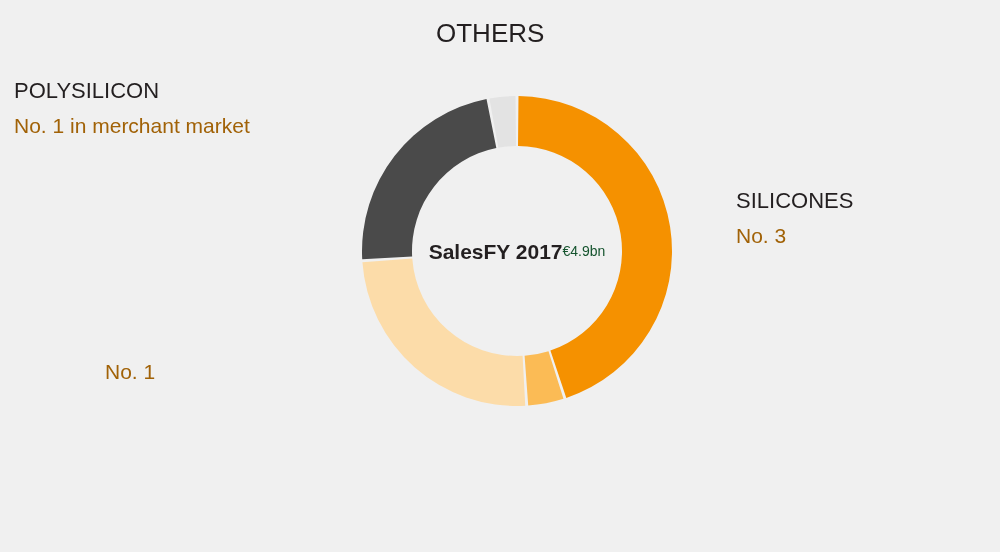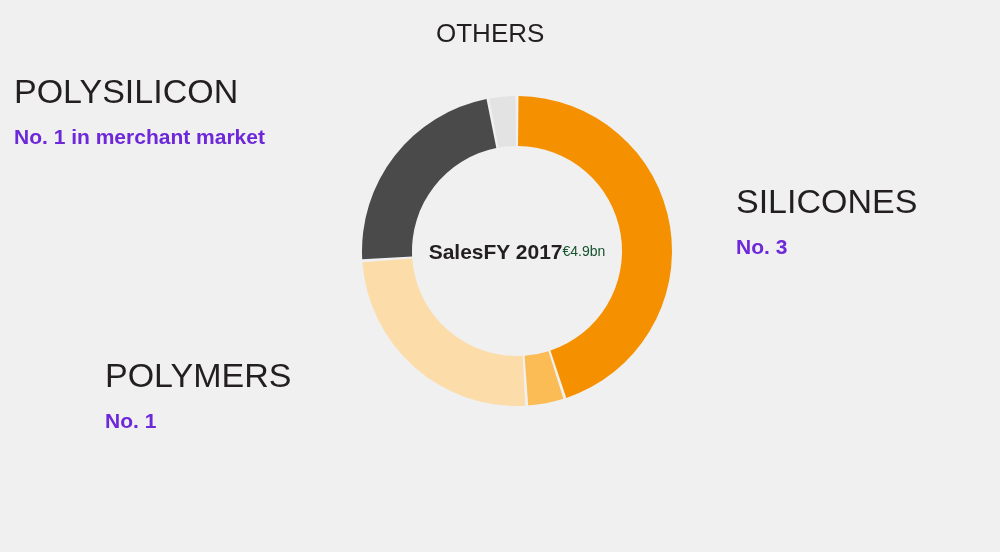--- a/index.html
+++ b/index.html
@@ -18,33 +18,33 @@
   #stage {
     position: absolute;
     left: 0; top: 4px;
     width: 960px;
     height: 552px;
   }
   .label-block {
     position: absolute;
   }
   .label-title {
-    font-size: 34px;
+    font-size: 22px;
     line-height: 38px;
     font-weight: 400;
     color: #231f20;
     white-space: nowrap;
   }
   .label-sub {
     font-size: 21px;
     line-height: 26px;
-    font-weight: 700;
-    color: #6d28d9;
+    font-weight: 400;
+    color: #a16207;
     white-space: nowrap;
-    margin-top: 14px;
+    margin-top: 3px;
   }
   
   #label-others {
     left: 436px;
     top: 14px;
   }
   #label-others .label-title {
     font-size: 26px;
     line-height: 30px;
   }
@@ -115,21 +115,20 @@
     <div class="label-title">POLYSILICON</div>
     <div class="label-sub">No. 1 in merchant market</div>
   </div>
 
   <div class="label-block" id="label-silicones">
     <div class="label-title">SILICONES</div>
     <div class="label-sub">No. 3</div>
   </div>
 
   <div class="label-block" id="label-polymers">
-    <div class="label-title">POLYMERS</div>
     <div class="label-sub">No. 1</div>
   </div>
 
 
   <div id="donut-wrap">
     <svg id="donut-svg" width="380" height="380" viewBox="0 0 380 380">
       <g id="donut-slices">
           <path d="M 191.49 35.01 A 155 155 0 0 1 239.31 336.95 L 223.40 289.54 A 105 105 0 0 0 191.01 85.00 Z" fill="#f59100"></path>
           <path d="M 236.48 337.87 A 155 155 0 0 1 201.22 344.59 L 197.60 294.72 A 105 105 0 0 0 221.49 290.17 Z" fill="#fbbb55"></path>
           <path d="M 198.25 344.78 A 155 155 0 0 1 35.41 201.22 L 85.28 197.60 A 105 105 0 0 0 195.59 294.85 Z" fill="#fcdca9"></path>

